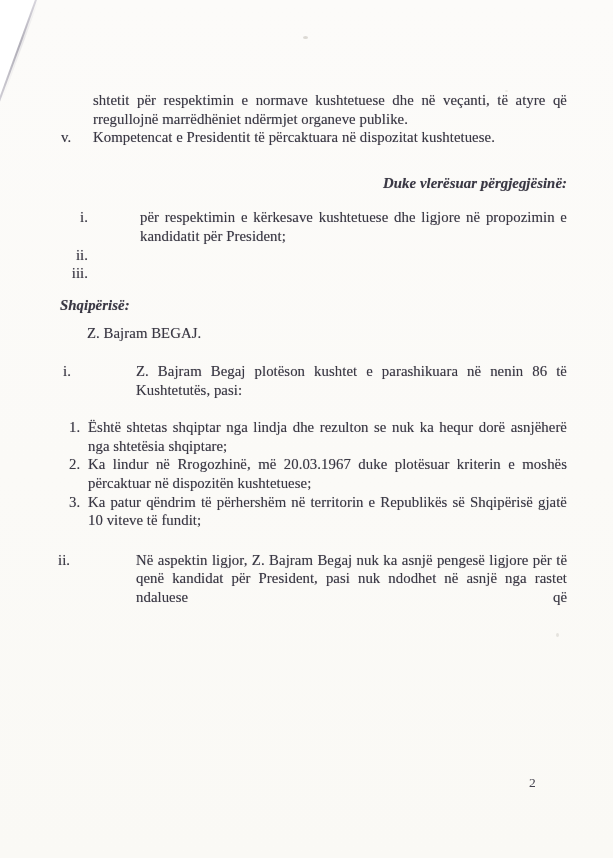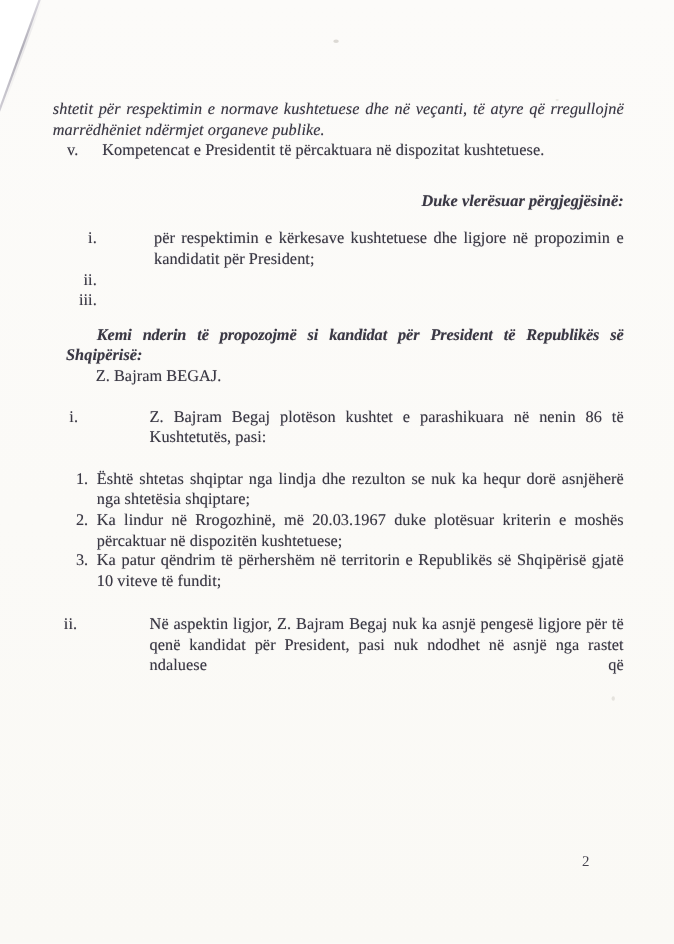--- a/index.html
+++ b/index.html
@@ -24,37 +24,37 @@
   .fold-shadow{position:absolute;top:0;left:39px;width:108px;height:3px;
         background:linear-gradient(90deg,rgba(190,188,196,.0),rgba(170,168,180,.25) 40%,rgba(190,188,196,0));
         transform-origin:0 0;transform:rotate(110deg);}
   .speck{position:absolute;border-radius:50%;}
   .speck.s1{left:303px;top:36px;width:5px;height:3px;background:#dcd9d4;}
   .speck.s2{left:556px;top:633px;width:3px;height:4px;background:#e5e3de;}
   .speck.s3{left:505px;top:90px;width:3px;height:2px;background:#eceae5;}
 
   
   .carry{margin-top:91px;}
-  .carry .cont{text-align:justify;font-style:italic;}
+  .carry .cont{margin-left:45px;text-align:justify;}
   .row{display:flex;}
   .li-v .mk{width:45px;padding-left:13px;box-sizing:border-box;flex:none;}
   .li-v .tx{flex:1;}
 
   .h-considering{margin-top:27px;text-align:right;font-weight:bold;font-style:italic;text-indent:30px;}
 
   .cons{margin-top:16px;}
   .cons .mk{width:40px;flex:none;text-align:right;}
   .cons .tx{flex:1;margin-left:52px;text-align:justify;}
   .tight{letter-spacing:-0.2px;word-spacing:-1px;}
 
   .proposal{margin-top:13px;font-weight:bold;font-style:italic;margin-left:-11px;}
   .proposal .l1{margin-left:51px;text-align:justify;text-align-last:justify;letter-spacing:-0.1px;}
   .proposal .l2{text-align:left;margin-left:23px;}
 
-  .candidate{margin-left:39px;}
+  .candidate{margin-top:10px;margin-left:39px;}
 
   .statement{margin-top:17px;text-align:justify;}
 
   .point{margin-top:19px;}
   .point .mk{width:40px;flex:none;padding-left:15px;box-sizing:border-box;}
   .point .tx{flex:1;text-align:justify;margin-left:48px;}
   .point-ii{margin-top:21px;}
   .point-ii .mk{padding-left:10px;}
   .point-ii .tx{text-align-last:justify;}
 
@@ -94,21 +94,20 @@
     </div>
     <div class="row">
       <span class="mk">ii.</span>
     </div>
     <div class="row">
       <span class="mk">iii.</span>
     </div>
   </div>
 
   <div class="proposal">
-    <div class="l1">Kemi nderin të propozojmë si kandidat për President të Republikës së</div>
     <div class="l2">Shqipërisë:</div>
   </div>
 
   <div class="candidate">Z. Bajram BEGAJ.</div>
 
 
   <div class="row point">
     <span class="mk">i.</span>
     <span class="tx">Z. Bajram Begaj plotëson kushtet e parashikuara në nenin 86 të Kushtetutës, pasi:</span>
   </div>

